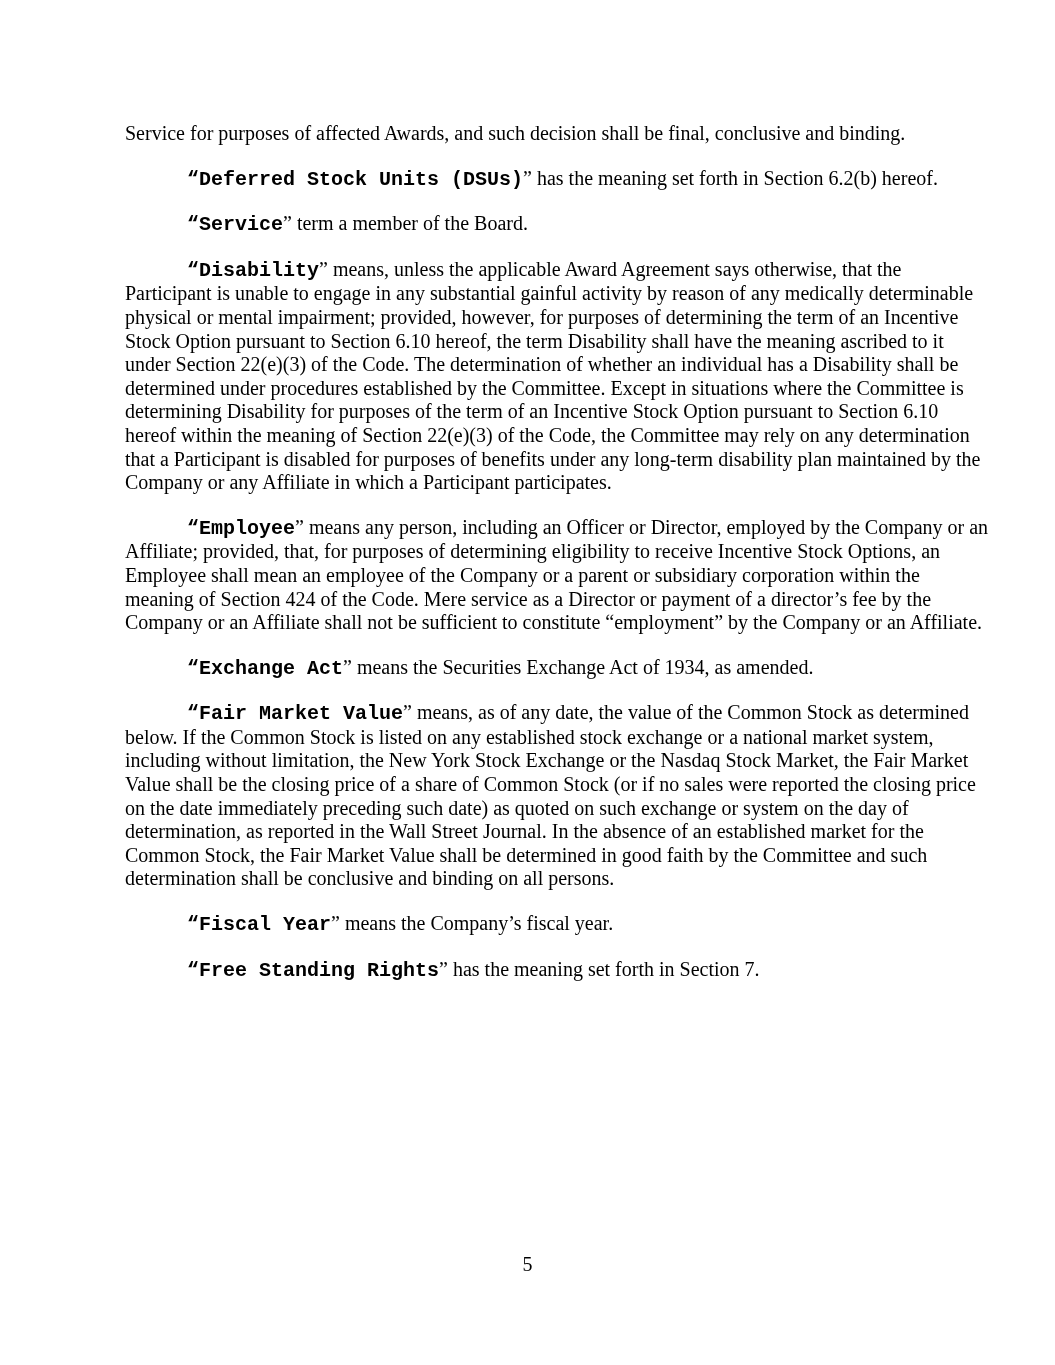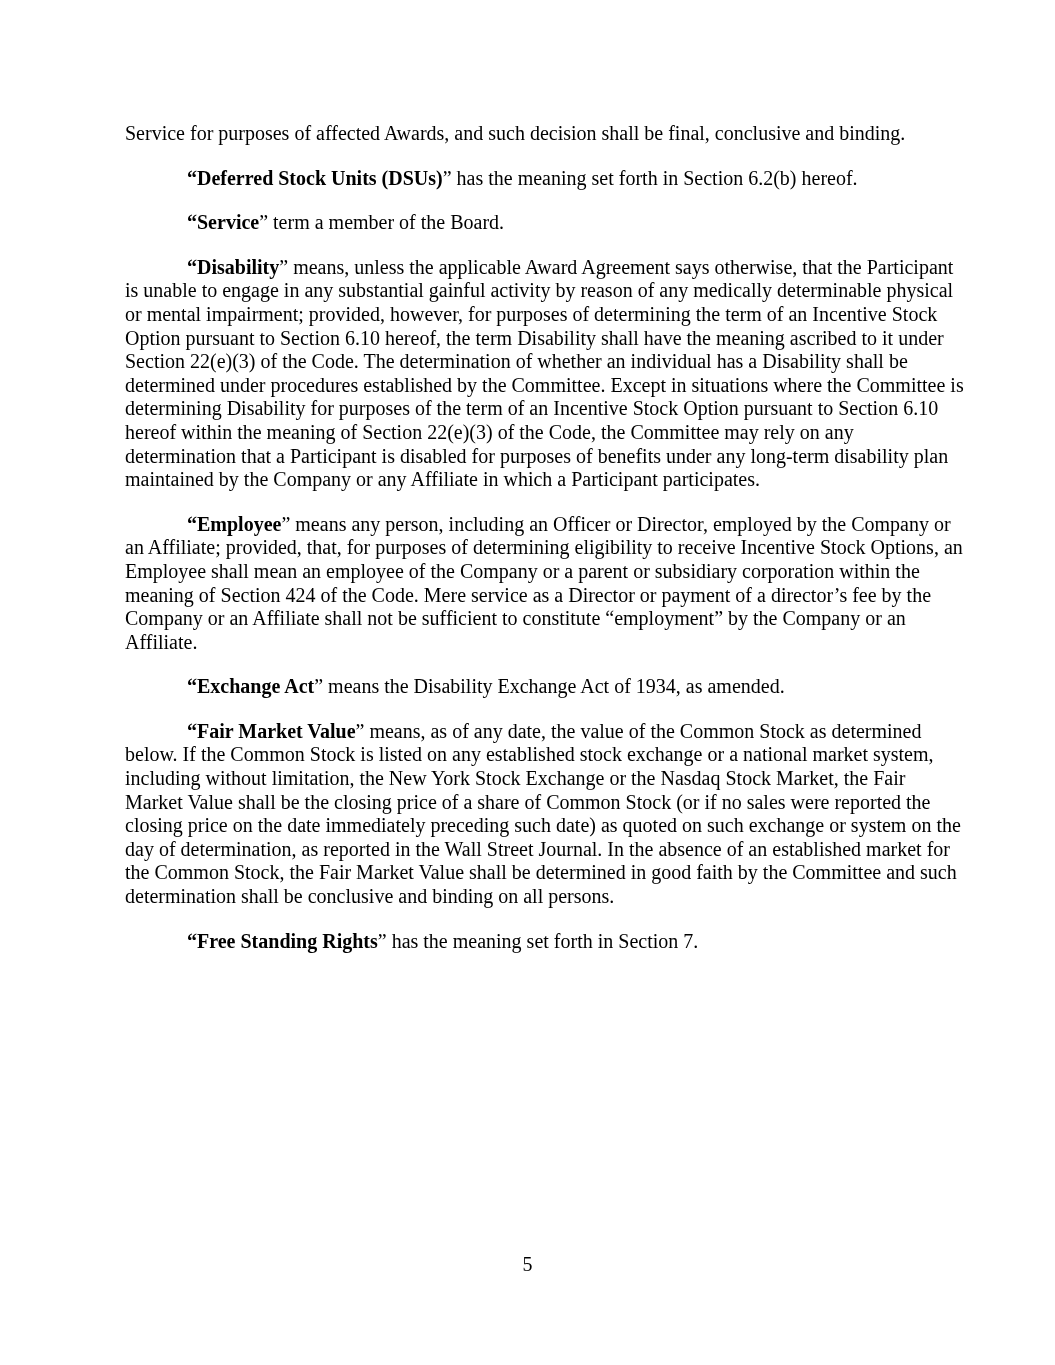--- a/index.html
+++ b/index.html
@@ -6,35 +6,35 @@
     margin: 0;
     padding: 0;
     background: #ffffff;
   }
   .page {
     position: relative;
     width: 1055px;
     height: 1365px;
     background: #ffffff;
     box-sizing: border-box;
-    padding: 122px 88px 0 125px;
+    padding: 122px 66px 0 125px;
     font-family: "Liberation Serif", "DejaVu Serif", serif;
     font-size: 20px;
     line-height: 23.6px;
     color: #000000;
     overflow: hidden;
   }
   p.para {
     margin: 0 0 21px 0;
     text-align: left;
   }
   p.para.indent {
     text-indent: 62px;
   }
-  .b { font-weight: bold; }
+  .b { font-weight: bold; font-family: Liberation Mono, monospace; }
   .i { }
   .page-number {
     position: absolute;
     bottom: 88px;
     left: 0;
     width: 100%;
     text-align: center;
     font-family: "Liberation Serif", "DejaVu Serif", serif;
     font-size: 20px;
   }
@@ -42,18 +42,19 @@
 </head>
 <body>
 
 <div class="page">
   <div id="doc-content">
       <p class="para"><span>Service for purposes of affected Awards, and such decision shall be final, conclusive and binding.</span></p>
       <p class="para indent"><span class="b">“Deferred Stock Units (DSUs)</span><span>” has the meaning set forth in Section 6.2(b) hereof.</span></p>
       <p class="para indent"><span class="b">“Service</span><span>” term a member of the Board.</span></p>
       <p class="para indent"><span class="b">“Disability</span><span>” means, unless the applicable Award Agreement says otherwise, that the Participant is unable to engage in any substantial gainful activity by reason of any medically determinable physical or mental impairment; </span><span class="i">provided, however,</span><span> for purposes of determining the term of an Incentive Stock Option pursuant to Section 6.10 hereof, the term Disability shall have the meaning ascribed to it under Section 22(e)(3) of the Code. The determination of whether an individual has a Disability shall be determined under procedures established by the Committee. Except in situations where the Committee is determining Disability for purposes of the term of an Incentive Stock Option pursuant to Section 6.10 hereof within the meaning of Section 22(e)(3) of the Code, the Committee may rely on any determination that a Participant is disabled for purposes of benefits under any long-term disability plan maintained by the Company or any Affiliate in which a Participant participates.</span></p>
       <p class="para indent"><span class="b">“Employee</span><span>” means any person, including an Officer or Director, employed by the Company or an Affiliate; </span><span class="i">provided, that,</span><span> for purposes of determining eligibility to receive Incentive Stock Options, an Employee shall mean an employee of the Company or a parent or subsidiary corporation within the meaning of Section 424 of the Code. Mere service as a Director or payment of a director’s fee by the Company or an Affiliate shall not be sufficient to constitute “employment” by the Company or an Affiliate.</span></p>
-      <p class="para indent"><span class="b">“Exchange Act</span><span>” means the Disability Exchange Act of 1934, as amended.</span></p>
+      <p class="para indent"><span class="b">“Exchange Act</span><span>” means the Securities Exchange Act of 1934, as amended.</span></p>
       <p class="para indent"><span class="b">“Fair Market Value</span><span>” means, as of any date, the value of the Common Stock as determined below. If the Common Stock is listed on any established stock exchange or a national market system, including without limitation, the New York Stock Exchange or the Nasdaq Stock Market, the Fair Market Value shall be the closing price of a share of Common Stock (or if no sales were reported the closing price on the date immediately preceding such date) as quoted on such exchange or system on the day of determination, as reported in the </span><span class="i">Wall Street Journal</span><span>. In the absence of an established market for the Common Stock, the Fair Market Value shall be determined in good faith by the Committee and such determination shall be conclusive and binding on all persons.</span></p>
+      <p class="para indent"><span class="b">“Fiscal Year</span><span>” means the Company’s fiscal year.</span></p>
       <p class="para indent"><span class="b">“Free Standing Rights</span><span>” has the meaning set forth in Section 7.</span></p>
     </div>
   <div class="page-number">5</div>
 </div>
 
 </body></html>

